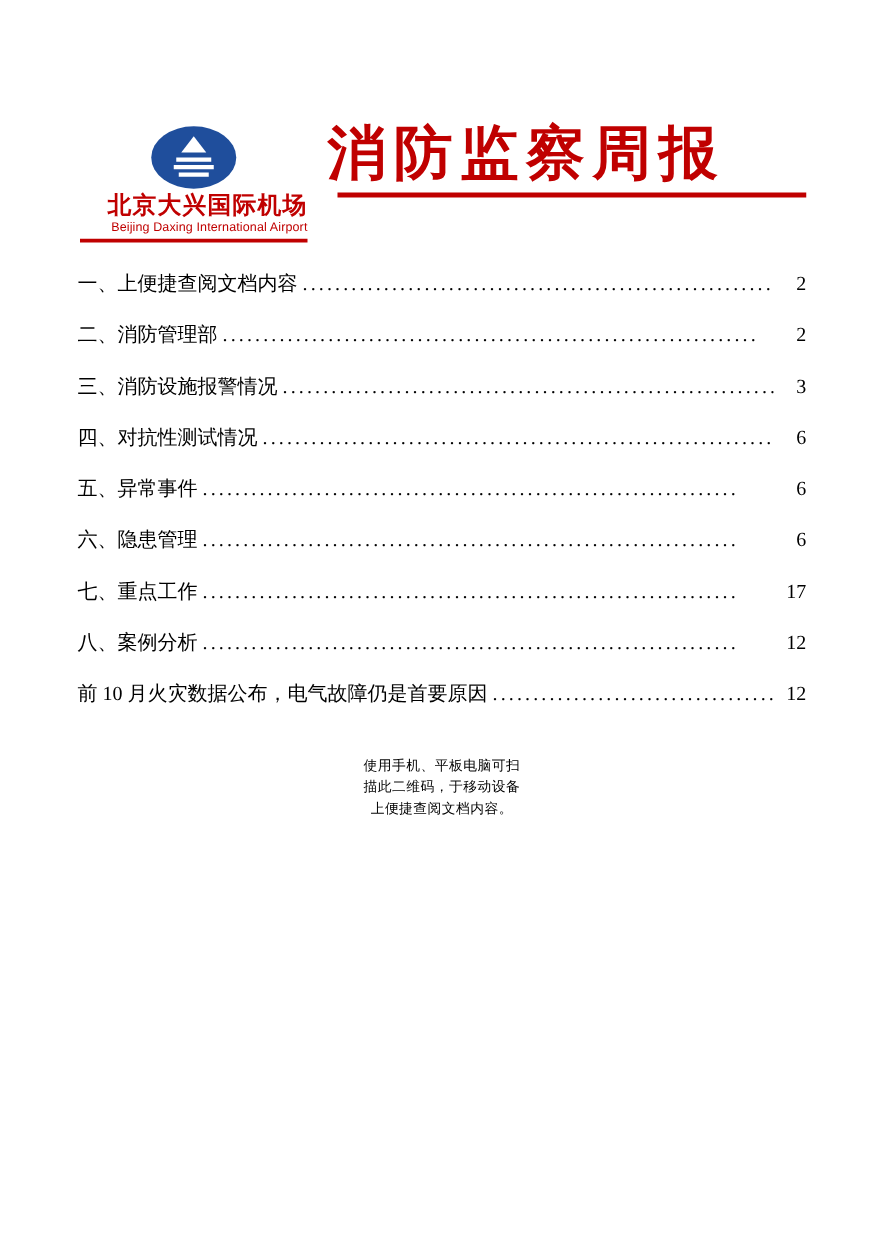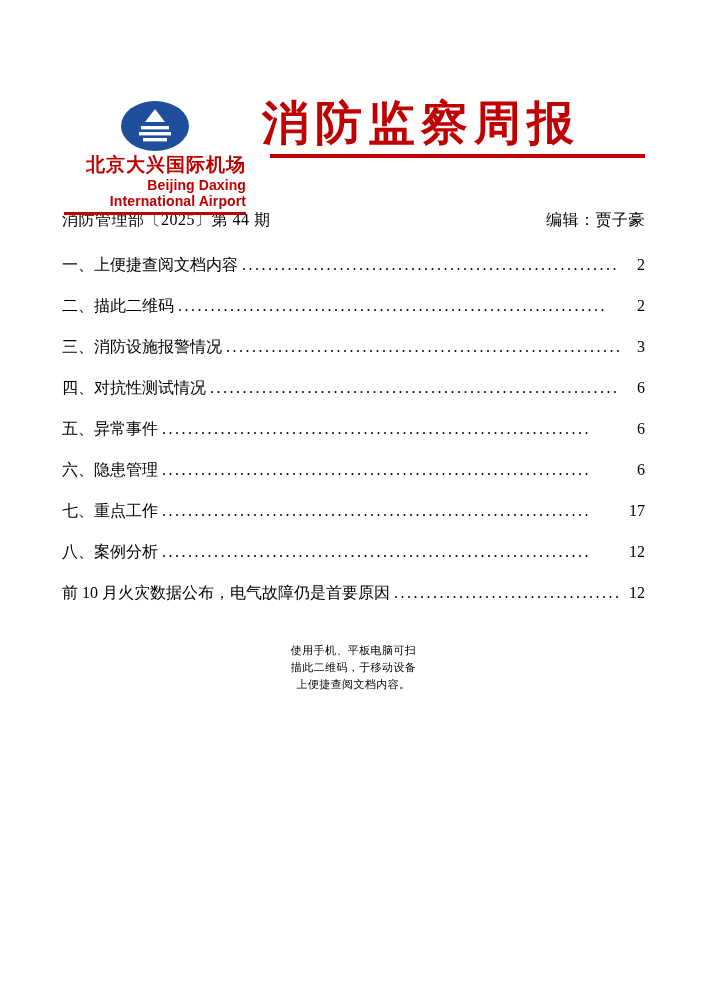--- a/index.html
+++ b/index.html
@@ -47,22 +47,22 @@
     font-family: "Liberation Sans", sans-serif;
     font-weight: bold;
     font-size: 19px;
     letter-spacing: 1px;
     color: #c00000;
     line-height: 1.15;
     margin-top: 2px;
   }
   .logo-en {
     font-family: "Liberation Sans", sans-serif;
-    font-weight: bold;
-    font-size: 14px;
+    font-weight: normal;
+    font-size: 10px;
     color: #c00000;
     letter-spacing: 0.1px;
     margin-top: 1px;
   }
   .logo-rule {
     height: 3px;
     background: #c00000;
     margin-top: 3px;
   }
 
@@ -171,35 +171,31 @@
       <div class="logo-rule"></div>
     </div>
 
     <div class="title-block">
       <div class="doc-title">消防监察周报</div>
       <div class="title-underline"></div>
     </div>
 
   </div>
 
-  <div class="issue-row">
-    <div class="issue-left">消防管理部〔2025〕第 44 期</div>
-    <div class="issue-right">编辑：贾子豪</div>
-  </div>
 
   <div class="toc">
 
     <div class="toc-item">
       <span class="toc-label">一、上便捷查阅文档内容</span>
       <span class="toc-dots">..................................................................</span>
       <span class="toc-page">2</span>
     </div>
 
     <div class="toc-item">
-      <span class="toc-label">二、描此二维码</span>
+      <span class="toc-label">二、消防管理部</span>
       <span class="toc-dots">..................................................................</span>
       <span class="toc-page">2</span>
     </div>
 
     <div class="toc-item">
       <span class="toc-label">三、消防设施报警情况</span>
       <span class="toc-dots">..................................................................</span>
       <span class="toc-page">3</span>
     </div>
 

